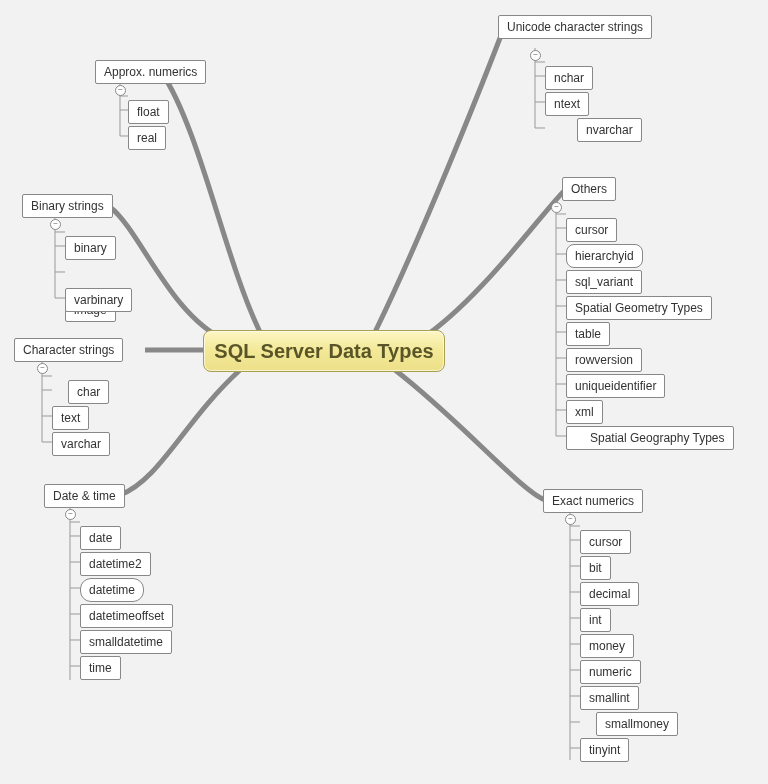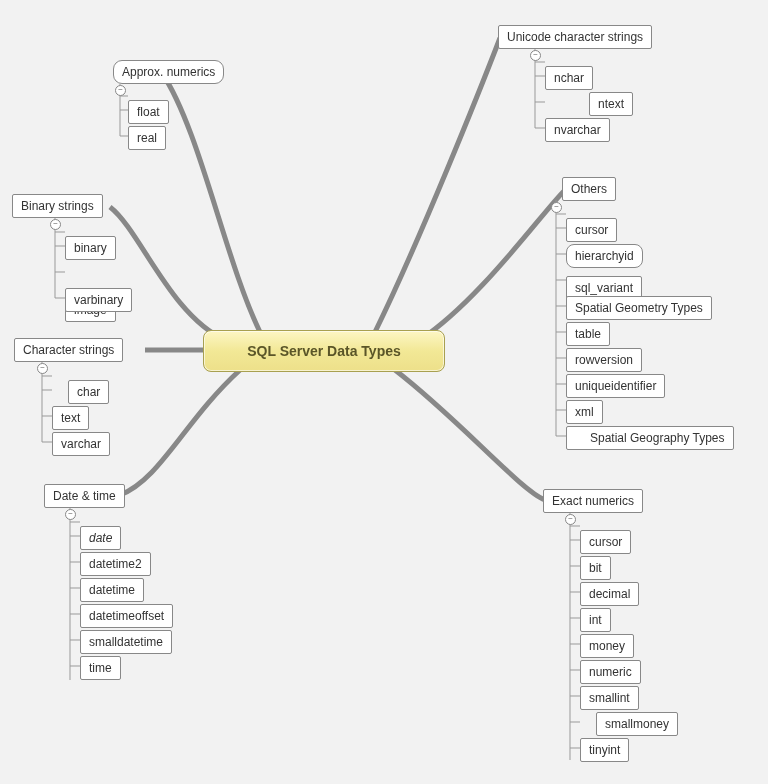--- a/index.html
+++ b/index.html
@@ -32,21 +32,21 @@
   .center-node {
     position: absolute;
     left: 203px;
     top: 330px;
     width: 240px;
     height: 40px;
     border: 1px solid #a8a050;
     border-radius: 8px;
     background: linear-gradient(to bottom, #fdf6c4 0%, #f2e896 50%, #ede08a 100%);
     box-shadow: inset 0 0 0 1px rgba(255,255,255,0.6);
-    font-size: 14px;
+    font-size: 20px;
     font-weight: bold;
     color: #5a5528;
     display: flex;
     align-items: center;
     justify-content: center;
   }
   .toggle {
     position: absolute;
     width: 9px;
     height: 9px;
@@ -93,69 +93,69 @@
     <path d="M 556 200 L 556 214 L 566 214 M 556 214 L 556 436 M 556 228 L 566 228 M 556 254 L 566 254 M 556 280 L 566 280 M 556 306 L 566 306 M 556 332 L 566 332 M 556 358 L 566 358 M 556 384 L 566 384 M 556 410 L 566 410 M 556 436 L 566 436"></path>
 
     <path d="M 570 512 L 570 526 L 580 526 M 570 526 L 570 760 M 570 540 L 580 540 M 570 566 L 580 566 M 570 592 L 580 592 M 570 618 L 580 618 M 570 644 L 580 644 M 570 670 L 580 670 M 570 696 L 580 696 M 570 722 L 580 722 M 570 748 L 580 748"></path>
   </g>
 </svg>
 
 <div class="center-node">
   <span>SQL Server Data Types</span>
 </div>
 
-<div class="node" style="left:113px; top:60px;border-radius:9px;">
+<div class="node" style="left:95px; top:60px;">
   <span>Approx. numerics</span>
 </div>
 <div class="toggle" style="left:115px; top:85px;">−</div>
 <div class="node" style="left:128px; top:100px;"><span>float</span></div>
 <div class="node" style="left:128px; top:126px;"><span>real</span></div>
 
-<div class="node" style="left:12px; top:194px;padding-left:8px;">
+<div class="node" style="left:22px; top:194px;padding-left:8px;">
   <span>Binary strings</span>
 </div>
 <div class="toggle" style="left:50px; top:219px;">−</div>
 <div class="node" style="left:65px; top:236px;"><span>binary</span></div>
 <div class="node" style="left:65px; top:262px;margin-top:36px;"><span>image</span></div>
 <div class="node" style="left:65px; top:288px;"><span>varbinary</span></div>
 
 <div class="node" style="left:14px; top:338px;">
   <span>Character strings</span>
 </div>
 <div class="toggle" style="left:37px; top:363px;">−</div>
 <div class="node" style="left:52px; top:380px;margin-left:16px;"><span>char</span></div>
 <div class="node" style="left:52px; top:406px;"><span>text</span></div>
 <div class="node" style="left:52px; top:432px;"><span>varchar</span></div>
 
 <div class="node" style="left:44px; top:484px;">
   <span>Date &amp; time</span>
 </div>
 <div class="toggle" style="left:65px; top:509px;">−</div>
-<div class="node" style="left:80px; top:526px;font-style:italic;"><span>date</span></div>
+<div class="node" style="left:80px; top:526px;"><span>date</span></div>
 <div class="node" style="left:80px; top:552px;"><span>datetime2</span></div>
-<div class="node" style="left:80px; top:578px;"><span>datetime</span></div>
+<div class="node" style="left:80px; top:578px;border-radius:11px;"><span>datetime</span></div>
 <div class="node" style="left:80px; top:604px;"><span>datetimeoffset</span></div>
 <div class="node" style="left:80px; top:630px;"><span>smalldatetime</span></div>
 <div class="node" style="left:80px; top:656px;"><span>time</span></div>
 
-<div class="node" style="left:498px; top:25px;">
+<div class="node" style="left:498px; top:15px;">
   <span>Unicode character strings</span>
 </div>
 <div class="toggle" style="left:530px; top:50px;">−</div>
 <div class="node" style="left:545px; top:66px;"><span>nchar</span></div>
-<div class="node" style="left:545px; top:92px;margin-left:44px;"><span>ntext</span></div>
-<div class="node" style="left:545px; top:118px;"><span>nvarchar</span></div>
+<div class="node" style="left:545px; top:92px;"><span>ntext</span></div>
+<div class="node" style="left:577px; top:118px;"><span>nvarchar</span></div>
 
 <div class="node" style="left:562px; top:177px;">
   <span>Others</span>
 </div>
 <div class="toggle" style="left:551px; top:202px;">−</div>
 <div class="node" style="left:566px; top:218px;"><span>cursor</span></div>
 <div class="node" style="left:566px; top:244px;border-radius:8px;"><span>hierarchyid</span></div>
-<div class="node" style="left:566px; top:276px;"><span>sql_variant</span></div>
+<div class="node" style="left:566px; top:270px;"><span>sql_variant</span></div>
 <div class="node" style="left:566px; top:296px;"><span>Spatial Geometry Types</span></div>
 <div class="node" style="left:566px; top:322px;"><span>table</span></div>
 <div class="node" style="left:566px; top:348px;"><span>rowversion</span></div>
 <div class="node" style="left:566px; top:374px;"><span>uniqueidentifier</span></div>
 <div class="node" style="left:566px; top:400px;"><span>xml</span></div>
 <div class="node" style="left:566px; top:426px;padding-left:23px;"><span>Spatial Geography Types</span></div>
 
 <div class="node" style="left:543px; top:489px;">
   <span>Exact numerics</span>
 </div>

